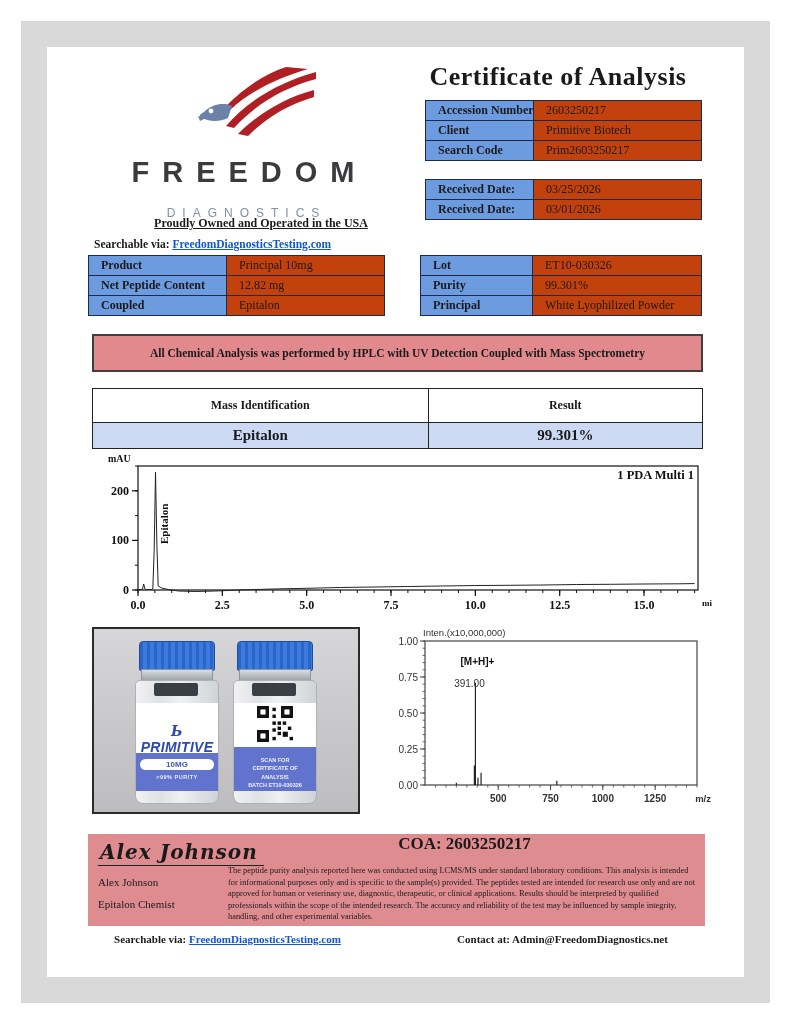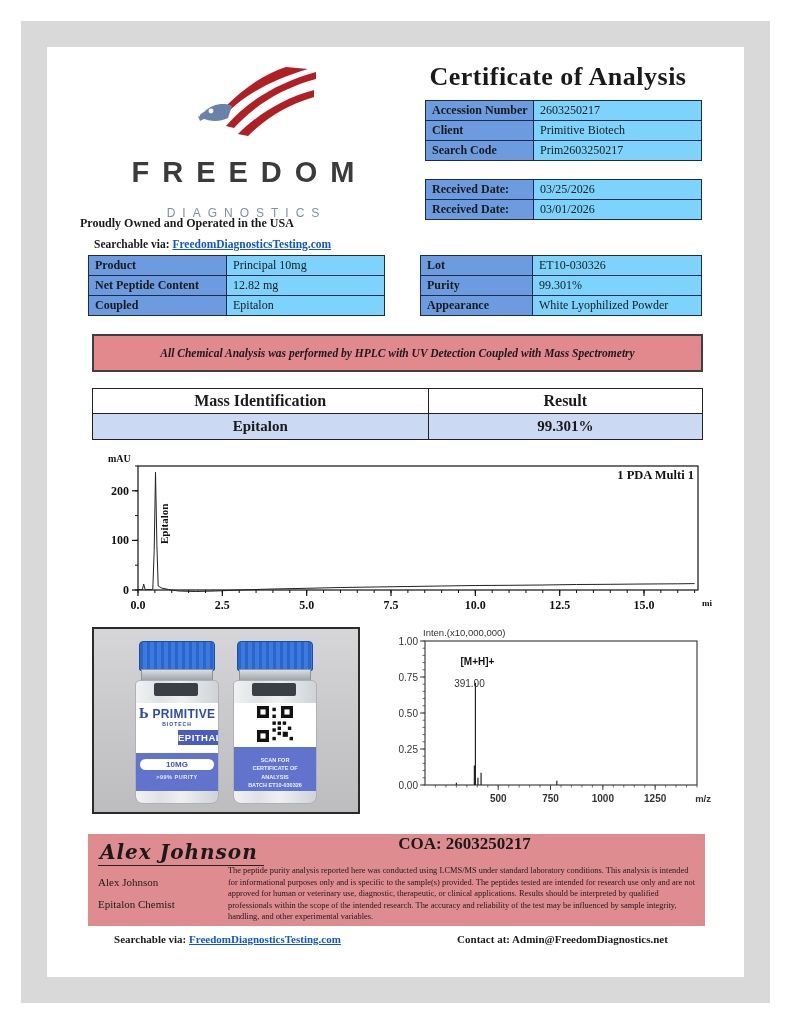--- a/index.html
+++ b/index.html
@@ -13,40 +13,40 @@
 
   
   .doc-title{left:408px;top:62px;width:300px;text-align:center;
     font-size:26px;font-weight:bold;letter-spacing:.5px;}
   .logo-block{left:88px;top:66px;width:310px;text-align:center;}
   .logo-eagle{display:block;margin:0 auto;}
   .freedom-word{font-family:"Liberation Sans",sans-serif;font-weight:700;
     font-size:29px;letter-spacing:13px;color:#3b3b3d;margin-top:12px;text-indent:13px;}
   .diag-word{font-family:"Liberation Sans",sans-serif;font-weight:400;
     font-size:12px;letter-spacing:7px;color:#7e90aa;margin-top:17px;text-indent:7px;}
-  .tagline{left:80px;top:216px;width:310px;text-align:left;font-weight:bold;font-size:12px;}
+  .tagline{left:106px;top:216px;width:310px;text-align:center;font-weight:bold;font-size:12px;text-decoration:underline;}
   .search-line{left:94px;top:238px;font-size:11.5px;font-weight:bold;}
   a.doclink{color:#1155cc;text-decoration:underline;font-weight:bold;}
 
   
   table.info{border-collapse:collapse;table-layout:fixed;}
-  table.info td{border:1px solid #1d2a4a;font-size:12px;padding:2px 6px;
+  table.info td{border:1px solid #1d2a4a;font-size:12px;padding:2px 12px;
     overflow:hidden;white-space:nowrap;}
   table.info td.lbl{background:#6d9be0;font-weight:bold;}
-  table.info td.val{background:#7dd3fc;}
+  table.info td.val{background:#c2410c;}
 
   
   .banner{left:92px;top:334px;width:607px;height:34px;background:#e2898e;
     border:2px solid #3f3f3f;display:flex;align-items:center;justify-content:center;
-    text-align:left;font-weight:bold;font-size:11.5px;font-style:italic;}
+    text-align:left;font-weight:bold;font-size:11.5px;}
 
   
   .mass-table{left:92px;top:388px;width:611px;border-collapse:collapse;table-layout:fixed;}
-  .mass-table th{border:1px solid #222;background:#ffffff;font-size:16px;
-    font-weight:bold;padding:3px 4px;}
+  .mass-table th{border:1px solid #222;background:#ffffff;font-size:12px;
+    font-weight:bold;padding:9px 4px;}
   .mass-table td{border:1px solid #222;background:#ccd9f3;font-size:15px;
     font-weight:bold;text-align:center;padding:4px 4px;}
 
   
   .chromo-wrap{left:100px;top:452px;width:612px;height:168px;}
   .vial-photo{left:92px;top:627px;width:264px;height:183px;border:2px solid #2b2b2b;
     background:linear-gradient(180deg,#d6d6d8 0%,#c6c6c9 60%,#bdbdc0 100%);overflow:hidden;}
   .spectrum-wrap{left:381px;top:625px;width:332px;height:192px;}
 
   
@@ -55,21 +55,21 @@
     background:repeating-linear-gradient(90deg,#2a66c8 0 3px,#3c7ae0 3px 7px);
     border:1px solid #1d4e9e;}
   .vial .ring{position:absolute;left:11px;top:28px;width:70px;height:11px;
     background:linear-gradient(180deg,#d9dde2,#9aa0a8);border:1px solid #8d949c;}
   .vial .body{position:absolute;left:5px;top:39px;width:82px;height:122px;
     border:1px solid #aeb2b7;border-radius:5px 5px 8px 8px;
     background:linear-gradient(90deg,#f1f2f3,#dfe1e4 30%,#eef0f1 55%,#cfd3d6);overflow:hidden;}
   .vial .stopper{position:absolute;left:18px;top:2px;width:44px;height:13px;background:#3a3f46;border-radius:2px;}
   .vial .label{position:absolute;left:0;top:22px;width:100%;height:88px;background:#ffffff;
     font-family:"Liberation Sans",sans-serif;text-align:center;}
-  .brand-row{color:#2d49b0;font-weight:800;font-size:12px;letter-spacing:.3px;padding-top:4px;}
+  .brand-row{color:#2d49b0;font-weight:800;font-size:14px;letter-spacing:.3px;padding-top:20px;font-style:italic;}
   .brand-sub{color:#2d49b0;font-weight:700;font-size:5px;letter-spacing:1px;}
   .pep-strip{margin-top:3px;background:#4a5cc0;color:#fff;font-weight:800;font-size:9.5px;
     letter-spacing:.5px;padding:2px 0;margin-left:42px;}
   .blue-band{position:absolute;left:0;bottom:0;width:100%;height:38px;background:#6173cd;}
   .mg-pill{display:inline-block;margin-top:5px;background:#fff;color:#3d55c0;font-weight:800;
     font-size:8px;border-radius:8px;padding:1px 26px;}
   .purity{color:#e8ebff;font-size:5.5px;font-weight:700;letter-spacing:.5px;margin-top:3px;}
   .scan-lines{position:absolute;left:0;bottom:2px;width:100%;color:#eef0ff;
     font-size:5.5px;font-weight:700;line-height:1.5;}
 
@@ -184,21 +184,21 @@
   <tbody>
       <tr>
         <td class="lbl">Lot</td>
         <td class="val">ET10-030326</td>
       </tr>
   <tr>
         <td class="lbl">Purity</td>
         <td class="val">99.301%</td>
       </tr>
   <tr>
-        <td class="lbl">Appearance</td>
+        <td class="lbl">Principal</td>
         <td class="val">White Lyophilized Powder</td>
       </tr>
 </tbody>
   </table>
 
 <div class="abs banner">All Chemical Analysis was performed by HPLC with UV Detection Coupled with Mass Spectrometry</div>
 
 <table class="mass-table abs">
   <colgroup>
       <col style="width:55%">

